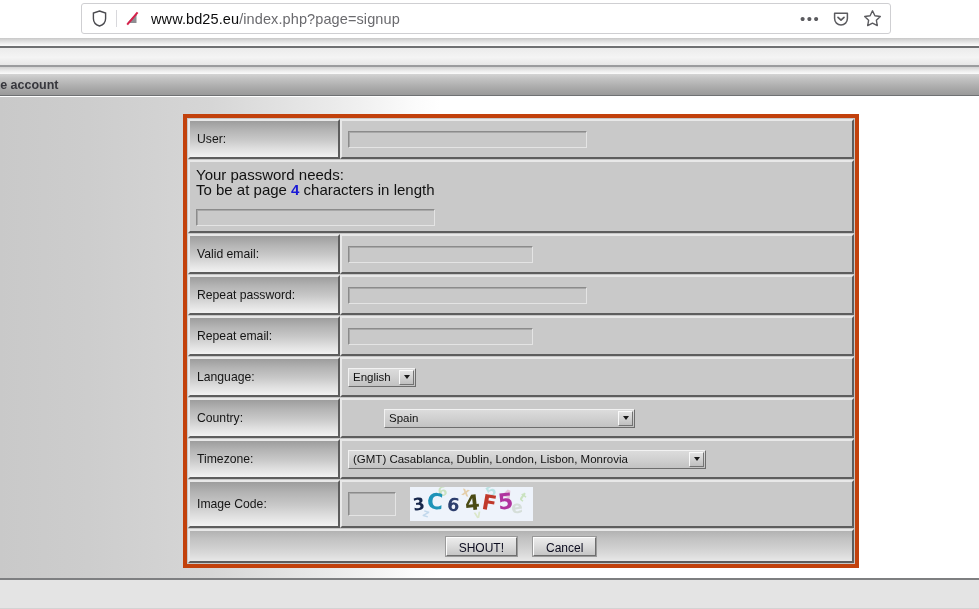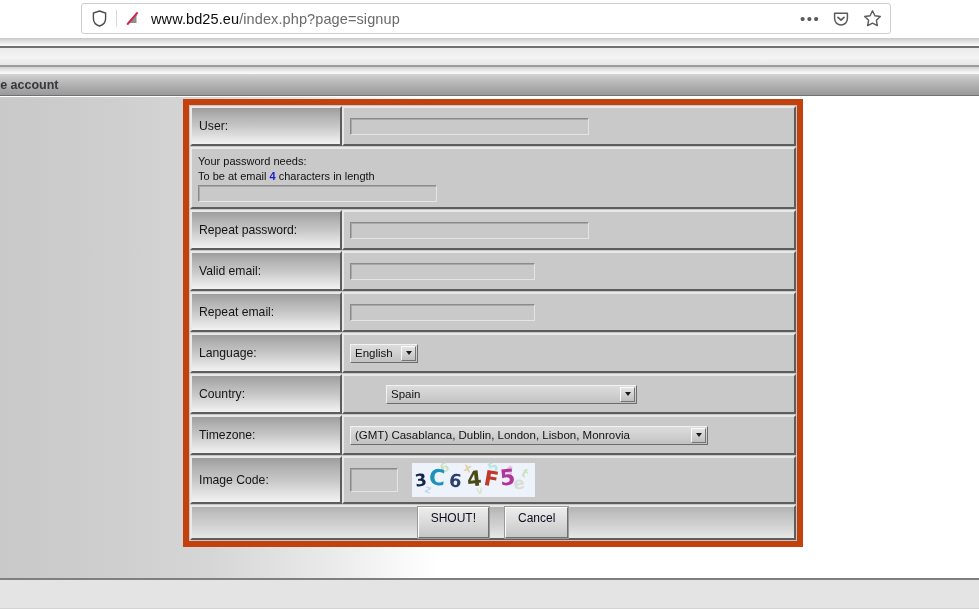--- a/index.html
+++ b/index.html
@@ -107,23 +107,23 @@
   #left-gradient {
     position: absolute; left: 0; top: 0;
     width: 440px; height: 481px;
     background: linear-gradient(to right,
         #c9c9c9 0%, #cdcdcd 20%, #d6d6d6 48%, #eaeaea 75%, #fbfbfb 94%, #ffffff 100%);
   }
 
   
   #signup-table {
     position: absolute;
-    left: 183px; top: 99px;
-    width: 620px;
-    border: 6px solid #c2410c;
+    left: 183px; top: 114px;
+    width: 676px;
+    border: 4px solid #c2410c;
     background: #c6c6c6;
     padding: 1px;
   }
   .frow {
     display: flex;
     align-items: stretch;
     margin-bottom: 1px;
   }
   .frow:last-child { margin-bottom: 0; }
 
@@ -178,24 +178,24 @@
     font-size: 11px;
     color: #111;
     padding: 0 3px;
   }
   .tinput.wide   { width: 239px; }
   .tinput.narrow { width: 185px; }
   .tinput.code   { width: 48px; height: 24px; }
 
   
   .pw-hint {
-    font-size: 11px;
+    font-size: 15px;
     color: #111;
     line-height: 15px;
-    margin-bottom: 1px;
+    margin-bottom: 12px;
   }
   .pw-hint .num { color: #1a1ad6; font-weight: bold; }
 
   
   .sel {
     position: relative;
     height: 19px;
     background: linear-gradient(to bottom,#dcdcdc 0%,#d0d0d0 50%,#c2c2c2 100%);
     border: 1px solid;
     border-color: #f2f2f2 #6d6d6d #6d6d6d #f2f2f2;
@@ -258,21 +258,21 @@
     gap: 16px;
   }
   .btn {
     background: linear-gradient(to bottom,#ececec 0%,#dcdcdc 45%,#c6c6c6 100%);
     border: 1px solid;
     border-color: #fdfdfd #6e6e6e #6e6e6e #fdfdfd;
     box-shadow: 0 0 0 1px #9a9a9a;
     font-family: "Liberation Sans", sans-serif;
     font-size: 12px;
     color: #0c0c1f;
-    padding: 3px 12px 12px 12px;
+    padding: 3px 12px 0 12px;
     cursor: pointer;
   }
 
   
   #status-top-line {
     position: absolute; left: 0; top: 578px; width: 979px; height: 2px;
     background: #7e7f81;
   }
   #status-bar {
     position: absolute; left: 0; top: 580px;
@@ -349,41 +349,41 @@
     </div>
     <div class="ffield">
       <input class="tinput wide" type="text" value="" style="">
     </div>
   </div>
 
   <div class="frow">
     <div class="ffield">
       <div class="pw-hint">
         <div>Your password needs:</div>
-        <div><span>To be at email </span><span class="num">4</span><span> characters in length</span></div>
+        <div><span>To be at page </span><span class="num">4</span><span> characters in length</span></div>
       </div>
       <input class="tinput wide" type="password" value="" style="">
     </div>
   </div>
 
   <div class="frow">
     <div class="flabel">
+      <span class="flabel-text">Valid email:</span>
+    </div>
+    <div class="ffield">
+      <input class="tinput narrow" type="text" value="" style="">
+    </div>
+  </div>
+
+  <div class="frow">
+    <div class="flabel">
       <span class="flabel-text">Repeat password:</span>
     </div>
     <div class="ffield">
       <input class="tinput wide" type="password" value="" style="">
-    </div>
-  </div>
-
-  <div class="frow">
-    <div class="flabel">
-      <span class="flabel-text">Valid email:</span>
-    </div>
-    <div class="ffield">
-      <input class="tinput narrow" type="text" value="" style="">
     </div>
   </div>
 
   <div class="frow">
     <div class="flabel">
       <span class="flabel-text">Repeat email:</span>
     </div>
     <div class="ffield">
       <input class="tinput narrow" type="text" value="" style="">
     </div>

